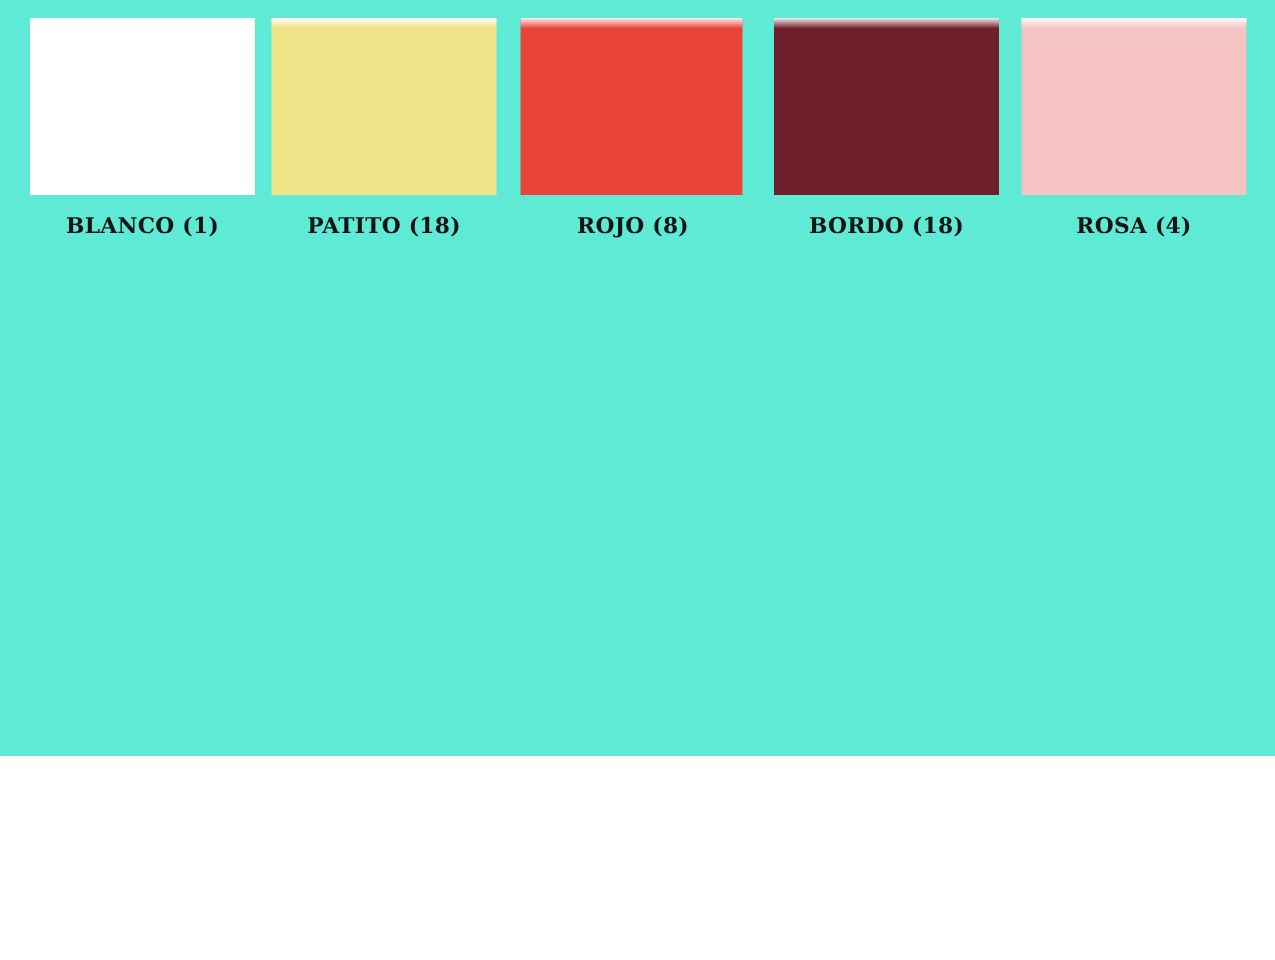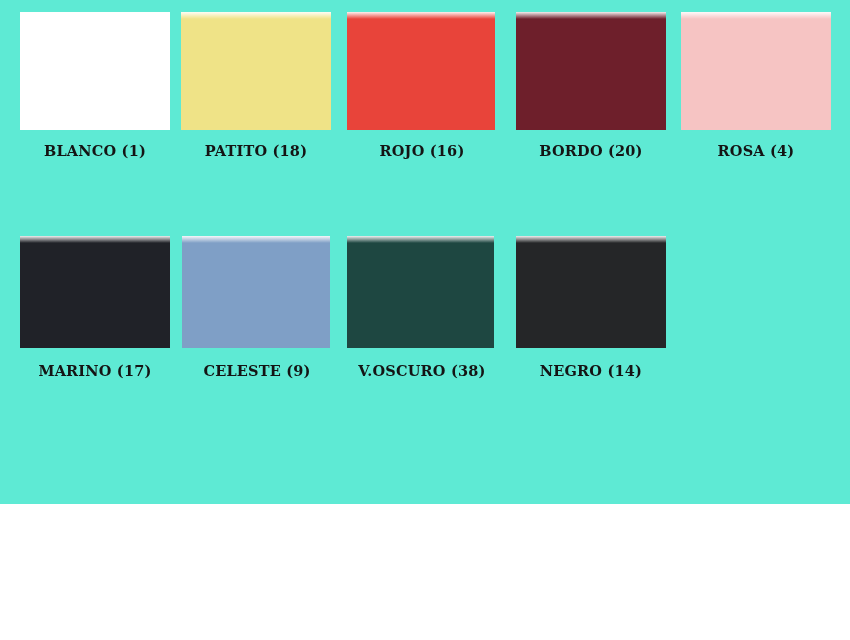--- a/index.html
+++ b/index.html
@@ -86,43 +86,25 @@
       <div class="swatch-cell" style="left: 20px; width: 150px;">
         <div class="swatch-chip is-white" title="BLANCO (1)" style="background: rgb(255, 255, 255); width: 150px; height: 118px;"></div>
         <div class="swatch-label">BLANCO (1)</div>
       </div>
       <div class="swatch-cell" style="left: 181px; width: 150px;">
         <div class="swatch-chip" title="PATITO (19)" style="background: rgb(239, 227, 135); width: 150px; height: 118px;"></div>
         <div class="swatch-label">PATITO (18)</div>
       </div>
       <div class="swatch-cell" style="left: 347px; width: 148px;">
         <div class="swatch-chip" title="ROJO (16)" style="background: rgb(232, 68, 58); width: 148px; height: 118px;"></div>
-        <div class="swatch-label">ROJO (16)</div>
+        <div class="swatch-label">ROJO (8)</div>
       </div>
       <div class="swatch-cell" style="left: 516px; width: 150px;">
         <div class="swatch-chip" title="BORDO (18)" style="background: rgb(110, 31, 43); width: 150px; height: 118px;"></div>
-        <div class="swatch-label">BORDO (20)</div>
+        <div class="swatch-label">BORDO (18)</div>
       </div>
       <div class="swatch-cell" style="left: 681px; width: 150px;">
         <div class="swatch-chip" title="ROSA (4)" style="background: rgb(246, 196, 195); width: 150px; height: 118px;"></div>
         <div class="swatch-label">ROSA (4)</div>
       </div>
     </div>
-  <div class="swatch-row" id="swatch-row-2">
-      <div class="swatch-cell" style="left: 20px; width: 150px;">
-        <div class="swatch-chip" title="MARINO (17)" style="background: rgb(32, 34, 40); width: 150px; height: 112px;"></div>
-        <div class="swatch-label">MARINO (17)</div>
-      </div>
-      <div class="swatch-cell" style="left: 182px; width: 148px;">
-        <div class="swatch-chip" title="CELESTE (9)" style="background: rgb(127, 159, 198); width: 148px; height: 112px;"></div>
-        <div class="swatch-label">CELESTE (9)</div>
-      </div>
-      <div class="swatch-cell" style="left: 347px; width: 147px;">
-        <div class="swatch-chip" title="V.OSCURO (38)" style="background: rgb(30, 71, 65); width: 147px; height: 112px;"></div>
-        <div class="swatch-label">V.OSCURO (38)</div>
-      </div>
-      <div class="swatch-cell" style="left: 516px; width: 150px;">
-        <div class="swatch-chip" title="NEGRO (14)" style="background: rgb(37, 38, 40); width: 150px; height: 112px;"></div>
-        <div class="swatch-label">NEGRO (14)</div>
-      </div>
-    </div>
 
 </div>
 
 </body></html>

